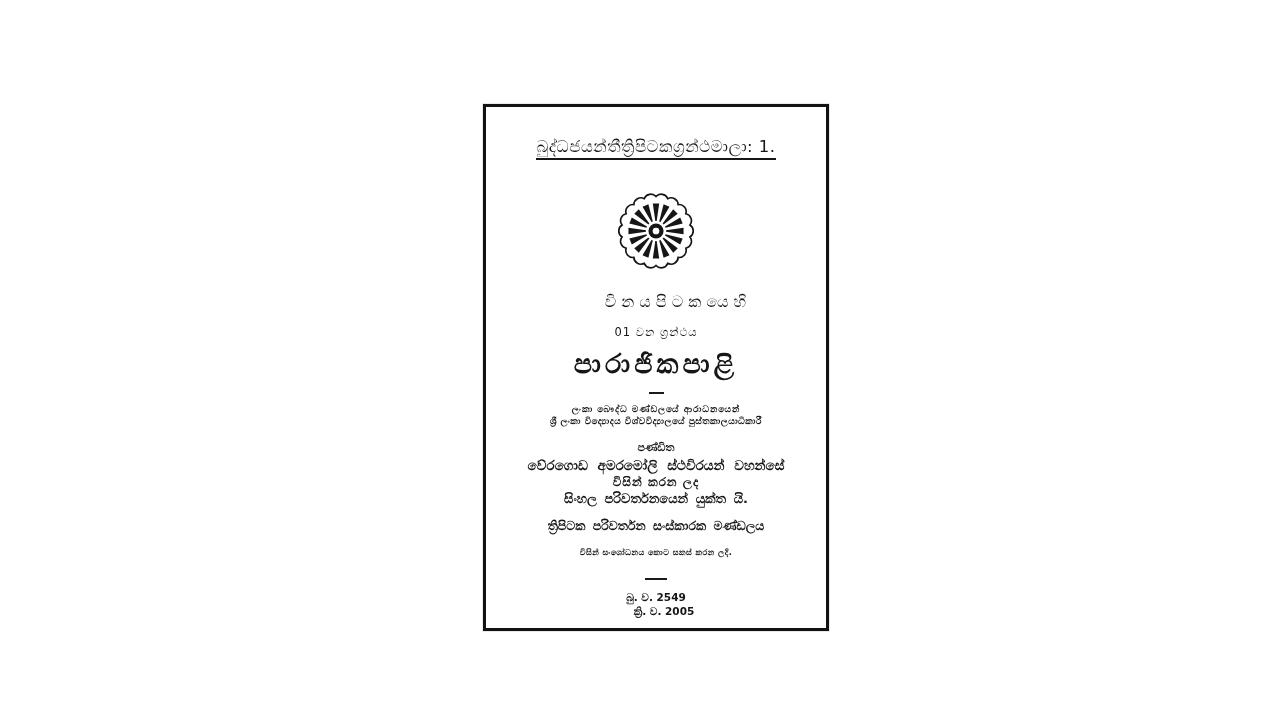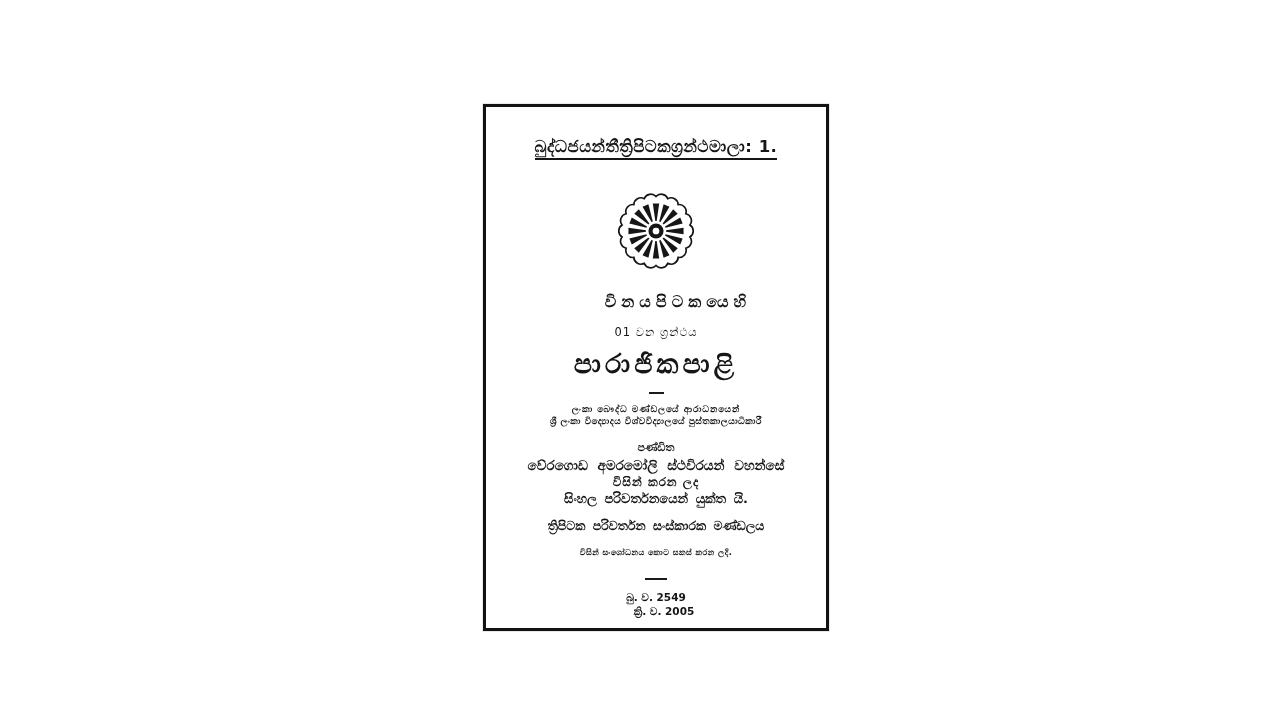--- a/index.html
+++ b/index.html
@@ -30,34 +30,34 @@
   }
   .row {
     position: absolute;
     left: 0;
     right: 0;
     text-align: center;
     color: #161616;
     line-height: 1.15;
     white-space: nowrap;
   }
-  .series-header { top: 31px; font-size: 16.5px; font-weight: bold; letter-spacing: 0.5px; }
+  .series-header { top: 31px; font-size: 16.5px; font-weight: normal; letter-spacing: 0.5px; }
   .series-header .u {
     border-bottom: 2px solid #161616;
     padding-bottom: 2px;
   }
   .wheel-wrap {
     position: absolute;
     top: 82px;
     left: 50%;
     margin-left: -42px;
     width: 84px;
     height: 84px;
   }
-  .section-title { top: 186px; font-size: 16px; font-weight: bold; letter-spacing: 5px; padding-left: 44px; }
+  .section-title { top: 186px; font-size: 16px; font-weight: normal; letter-spacing: 5px; padding-left: 44px; }
   .volume-line  { top: 219px; font-size: 11.5px; letter-spacing: 1px; }
   .main-title   { top: 241px; font-size: 27px; font-weight: bold; letter-spacing: 4px; }
   .divider {
     position: absolute;
     left: 50%;
     height: 0;
     border-top: 2px solid #1a1a1a;
   }
   .divider-1 { top: 285px; width: 15px; margin-left: -7px; }
   .divider-2 { top: 471px; width: 22px; margin-left: -11px; }

